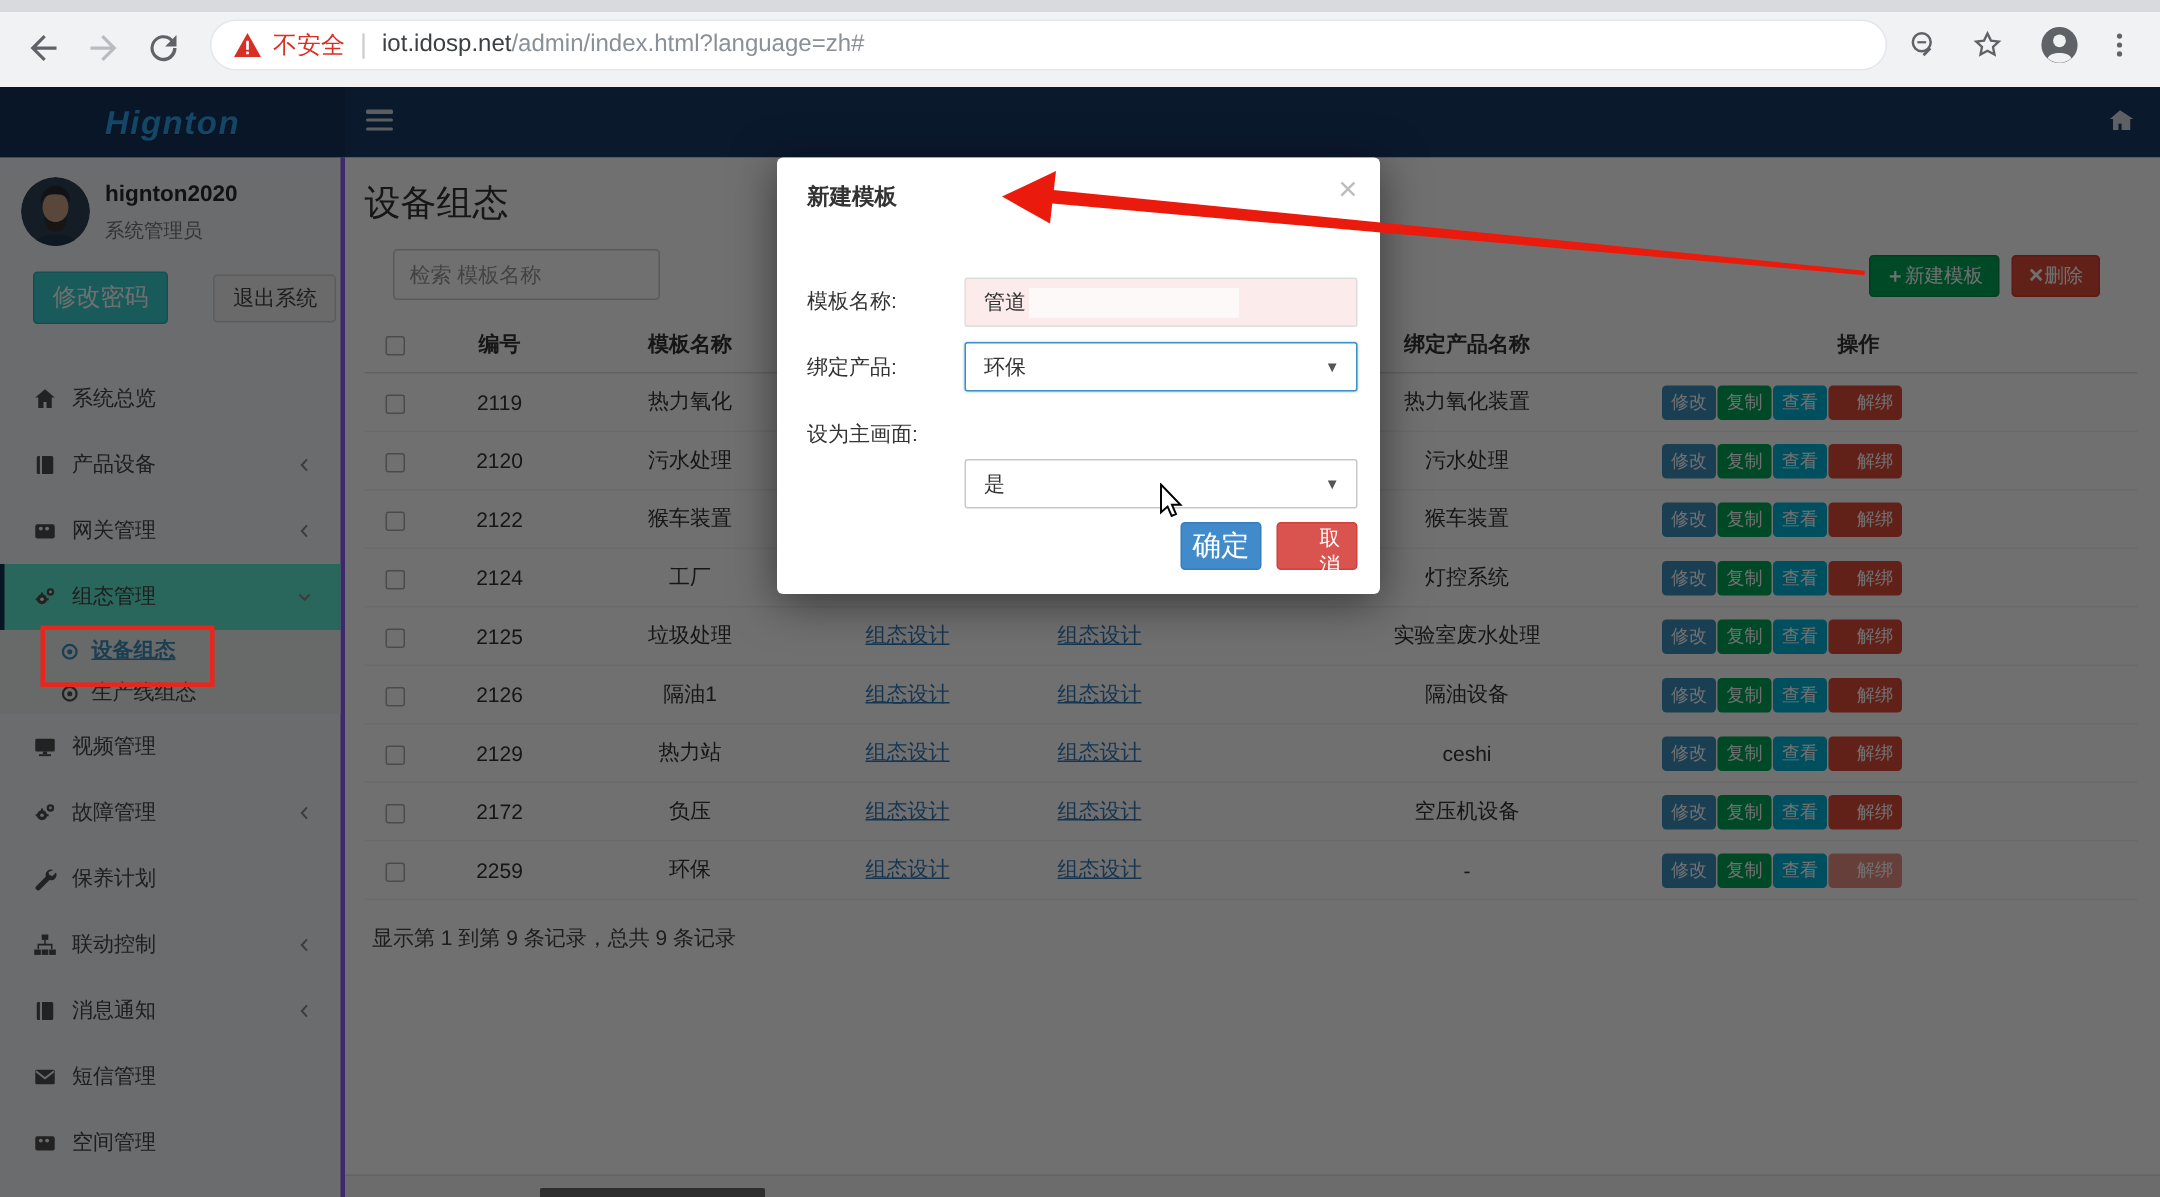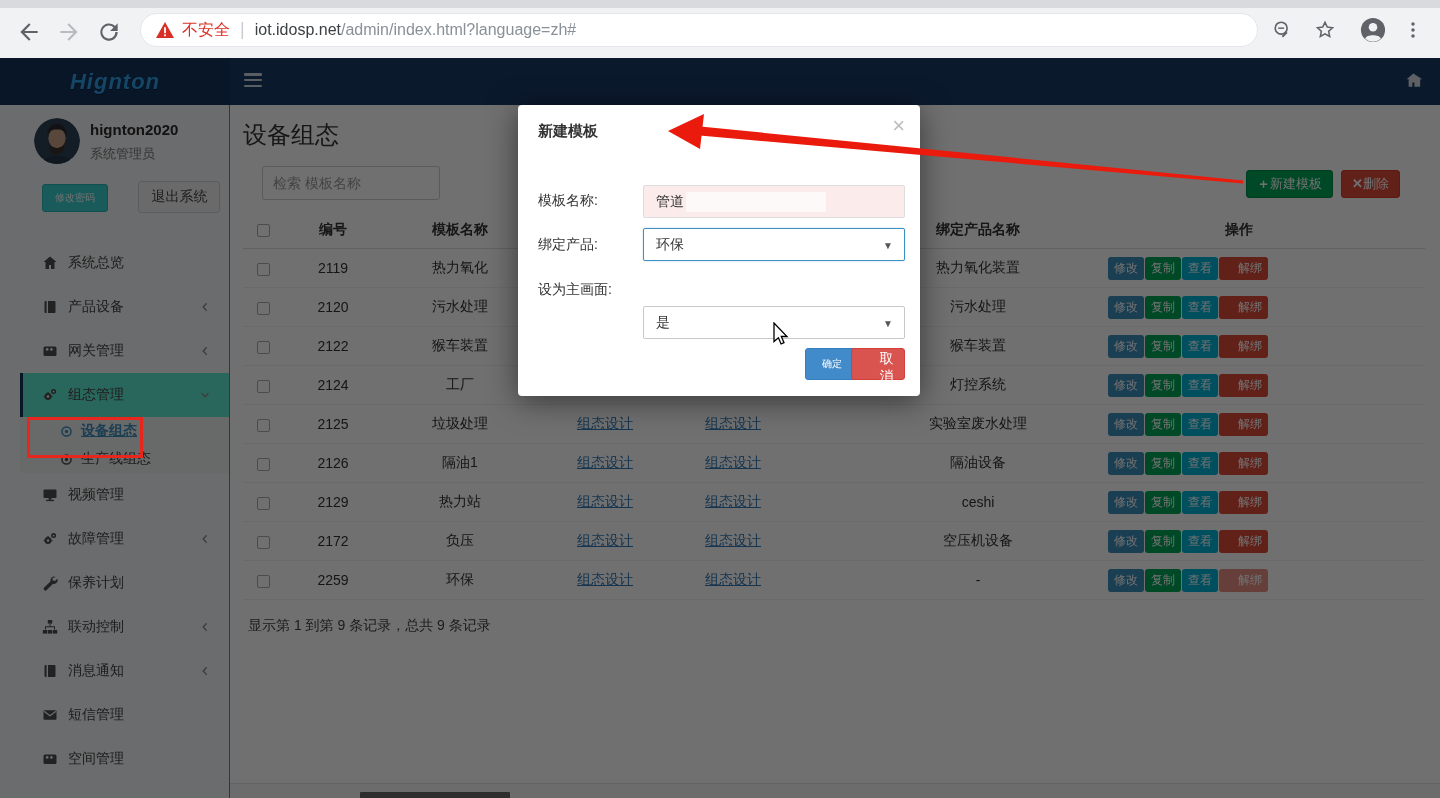--- a/index.html
+++ b/index.html
@@ -25,27 +25,27 @@
   .navbar{position:absolute;left:0;top:0;width:1440px;height:47px;background:#1a3a66;}
   .logo-box{position:absolute;left:0;top:0;width:230px;height:47px;background:#16325a;
     display:flex;align-items:center;justify-content:center;}
   .logo-text{color:#2f9fe6;font-size:22px;font-weight:bold;font-style:italic;letter-spacing:1px;
     text-shadow:0 1px 0 #0c1f3a;}
   .hamburger{position:absolute;left:244px;top:15px;width:18px;height:16px;cursor:pointer;}
   .hamburger i{display:block;width:18px;height:2.6px;background:#cdd5df;margin-bottom:3.2px;border-radius:1px;}
   .home-ic{position:absolute;right:16px;top:14px;color:#d5dbe3;}
 
   
-  .sidebar{position:absolute;left:0;top:47px;width:230px;bottom:0;background:#f4f5f7;border-right:1px solid #8b5cf6;padding-left:20px;}
+  .sidebar{position:absolute;left:0;top:47px;width:230px;bottom:0;background:#f4f5f7;border-right:3px solid #8b5cf6;}
   .user-panel{padding:13px 0 0 14px;position:relative;height:70px;}
   .user-name{position:absolute;left:70px;top:16px;font-size:15px;font-weight:bold;color:#2b2b2b;}
   .user-role{position:absolute;left:70px;top:40px;font-size:13px;color:#777;}
   .user-btns{padding:6px 0 10px 22px;}
   .btn-teal{display:inline-block;background:#39cccc;color:#fff;border:1px solid #2bb5b5;
-    font-size:10px;padding:6px 12px;border-radius:3px;cursor:pointer;}
+    font-size:16px;padding:6px 12px;border-radius:3px;cursor:pointer;}
   .btn-gray{display:inline-block;background:#f1f1f1;color:#444;border:1px solid #d2d2d2;
     font-size:14px;padding:6px 12px;border-radius:3px;margin-left:26px;cursor:pointer;}
   .menu{margin-top:18px;}
   .menu-item{position:relative;height:44px;display:flex;align-items:center;padding-left:22px;
     color:#454545;font-size:14px;cursor:pointer;}
   .menu-item .mi-icon{width:16px;height:16px;color:#4f4f4f;margin-right:10px;flex:none;}
   .menu-item .chev{position:absolute;right:18px;color:#8a8a8a;width:12px;height:12px;}
   .menu-item.active{background:#5eead4;border-left:3px solid #14304f;padding-left:19px;text-align:center;}
   .submenu{background:#eceef0;}
   .submenu-item{height:28px;display:flex;align-items:center;padding-left:40px;font-size:14px;color:#454545;cursor:pointer;}
@@ -89,21 +89,21 @@
   .modal-close{position:absolute;right:15px;top:10px;font-size:22px;color:#bdbdbd;cursor:pointer;line-height:1;}
   .m-label{position:absolute;left:20px;font-size:14px;color:#333;}
   .m-ctl{position:absolute;left:125px;width:262px;height:33px;border-radius:2px;font-size:14px;color:#333;
     display:flex;align-items:center;padding-left:12px;}
   .m-input{background:#fbebeb;border:1px solid #ddd;}
   .sel-hl{display:inline-block;width:140px;height:20px;background:rgba(255,255,255,.7);margin-left:2px;}
   .m-select{background:#fff;border:1px solid #c8c8c8;position:relative;cursor:pointer;}
   .m-select.focused{border:1px solid #3e8fc4;box-shadow:0 0 2px rgba(62,143,196,.4);}
   .m-caret{position:absolute;right:11px;top:11px;font-size:10px;color:#555;}
   .btn-confirm{position:absolute;left:269px;top:243px;width:54px;height:32px;background:#428bca;border:1px solid #357ebd;
-    color:#fff;font-size:10px;border-radius:3px;cursor:pointer;margin-left:18px;}
+    color:#fff;font-size:19px;border-radius:3px;cursor:pointer;}
   .btn-cancel{position:absolute;left:333px;top:243px;width:54px;height:32px;background:#d9534f;border:1px solid #d43f3a;
     color:#fff;font-size:14px;border-radius:3px;cursor:pointer;padding-left:23px;}
   .anno-box{position:absolute;left:27px;top:359px;width:116px;height:41px;border:3px solid #e8261d;z-index:70;}
   .anno-arrow{position:absolute;left:640px;top:42px;z-index:70;pointer-events:none;}
   .cursor{position:absolute;left:772px;top:264px;z-index:90;pointer-events:none;}
 </style>
 </head>
 <body>
 
 <div class="screen">

